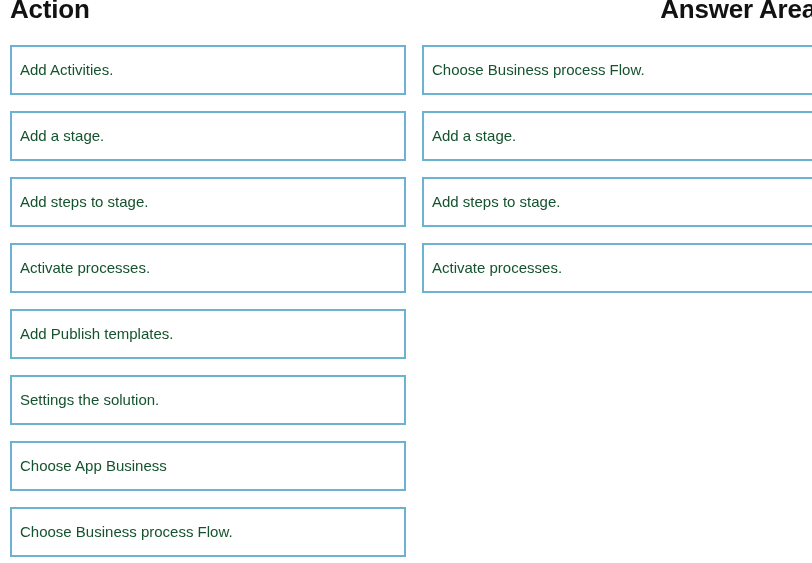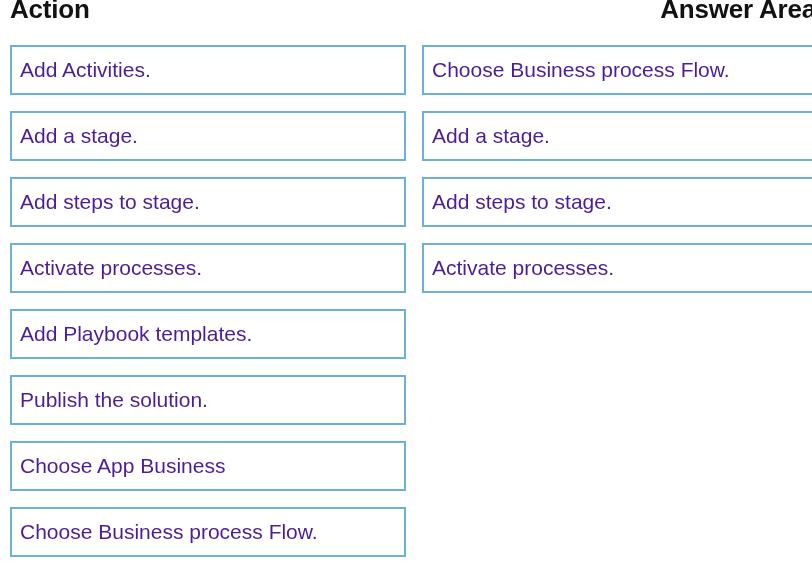--- a/index.html
+++ b/index.html
@@ -70,23 +70,23 @@
     box-sizing: border-box;
     width: 100%;
     height: 50px;
     margin: 0 0 16px 0;
     border: 2px solid #6cb2d1;
     background: #ffffff;
     display: flex;
     align-items: center;
     padding: 0 0 0 8px;
     font-family: "Liberation Sans", sans-serif;
-    font-size: 21px;
+    font-size: 15px;
     line-height: 24px;
-    color: #4c1d95;
+    color: #14532d;
     white-space: nowrap;
     overflow: hidden;
     cursor: move;
   }
 
   .drag-item:last-child {
     margin-bottom: 0;
   }
 
   .drag-item-label {
@@ -107,24 +107,24 @@
       <li class="drag-item">
         <span class="drag-item-label">Add a stage.</span>
       </li>
       <li class="drag-item">
         <span class="drag-item-label">Add steps to stage.</span>
       </li>
       <li class="drag-item">
         <span class="drag-item-label">Activate processes.</span>
       </li>
       <li class="drag-item">
-        <span class="drag-item-label">Add Playbook templates.</span>
+        <span class="drag-item-label">Add Publish templates.</span>
       </li>
       <li class="drag-item">
-        <span class="drag-item-label">Publish the solution.</span>
+        <span class="drag-item-label">Settings the solution.</span>
       </li>
       <li class="drag-item">
         <span class="drag-item-label">Choose App Business</span>
       </li>
       <li class="drag-item">
         <span class="drag-item-label">Choose Business process Flow.</span>
       </li>
     </ul>
   </div>
 

